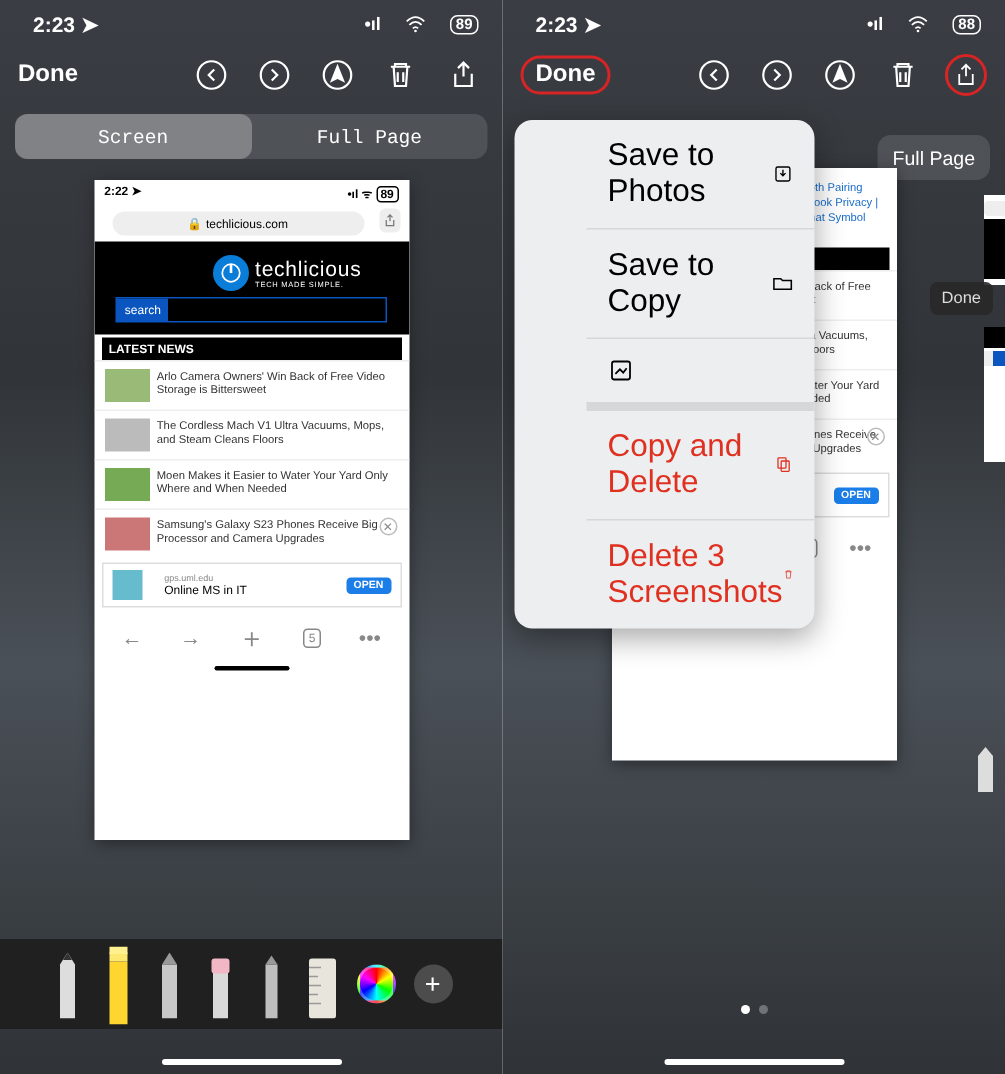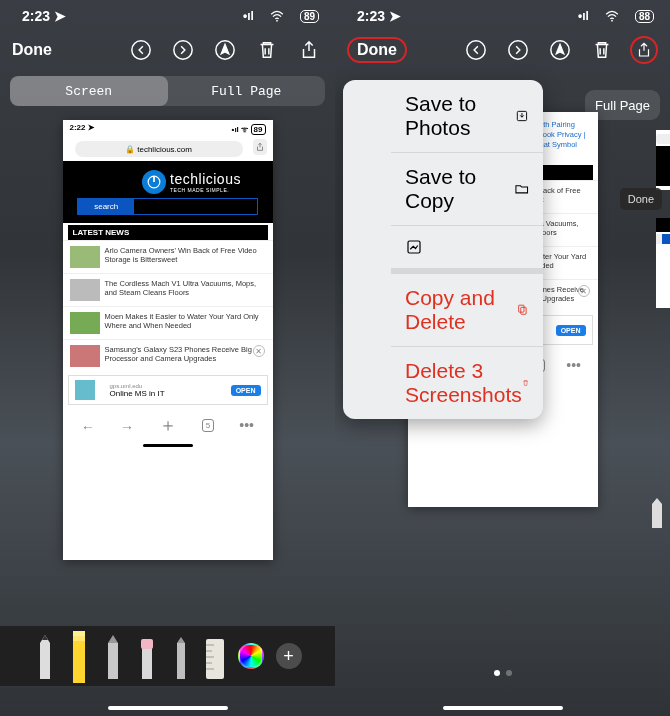--- a/index.html
+++ b/index.html
@@ -28,21 +28,21 @@
   .ss-status { display: flex; justify-content: space-between; padding: 3px 7px; font-size: 8px; font-weight: 600;}
   .ss-url { margin: 2px 6px; background: #eee; border-radius: 10px; height: 16px; display: flex; align-items: center; justify-content: center; font-size: 8px; position:relative;}
   .ss-urlwrap{display:flex;gap:4px;margin:2px 6px;}
   .ss-banner { background: #000; margin:0; height:62px; display:flex; flex-direction:column; align-items:center; justify-content:center; color:#fff;}
   .ss-logo { display:flex; align-items:center; gap:4px;padding-left:48px;}
   .ss-logo .circle { width:24px;height:24px;border-radius:50%;background:#0a7dd8;display:flex;align-items:center;justify-content:center;font-weight:bold;}
   .ss-logo .name { font-size:14px; font-weight:400; letter-spacing:0.5px;}
   .ss-logo .tag { font-size:5px; letter-spacing:0.5px;}
   .ss-search { display:flex; height:17px; border:1px solid #0a55c0;}
   .ss-search .inp { flex:1; background:#fff; color:#888; font-style:italic; font-size:8px; display:flex;align-items:center;justify-content:flex-end;padding-right:4px;}
-  .ss-search .btn { background:#0a55c0; color:#fff; font-size:8px; padding:0 16px; display:flex;align-items:center;}
+  .ss-search .btn { background:#0a55c0; color:#fff; font-size:8px; padding:0 5px; display:flex;align-items:center;}
   .ss-hot { padding: 4px 6px; font-size: 7.5px; text-align:center; line-height:1.3;}
   .ss-hot .label{ color:#c00042; font-weight:bold;}
   .ss-hot a{ color:#1a6dcc; text-decoration:none;}
   .ss-latest { background:#000; color:#fff; font-size:8px; font-weight:bold; padding:3px 5px; margin:2px 5px 0;}
   .ss-item { display:flex; gap:5px; padding:5px 7px; font-size:7.5px; color:#333; border-top:1px solid #eee;}
   .ss-item .thumb{ width:30px; height:22px; background:#8899aa; flex-shrink:0;}
   .ss-ad{ display:flex; align-items:center; gap:15px; padding:4px 6px; border:1px solid #ddd; margin:3px 5px; font-size:8px;}
   .ss-ad .thumb{width:20px;height:20px;background:#6bc;}
   .ss-ad .openbtn{background:#1a7de8;color:#fff;font-weight:bold;padding:2px 5px;border-radius:3px;font-size:7px;margin-left:auto;}
   .ss-adclose{position:absolute;right:8px;width:12px;height:12px;border:1px solid #bbb;border-radius:50%;font-size:8px;display:flex;align-items:center;justify-content:center;color:#888;}

